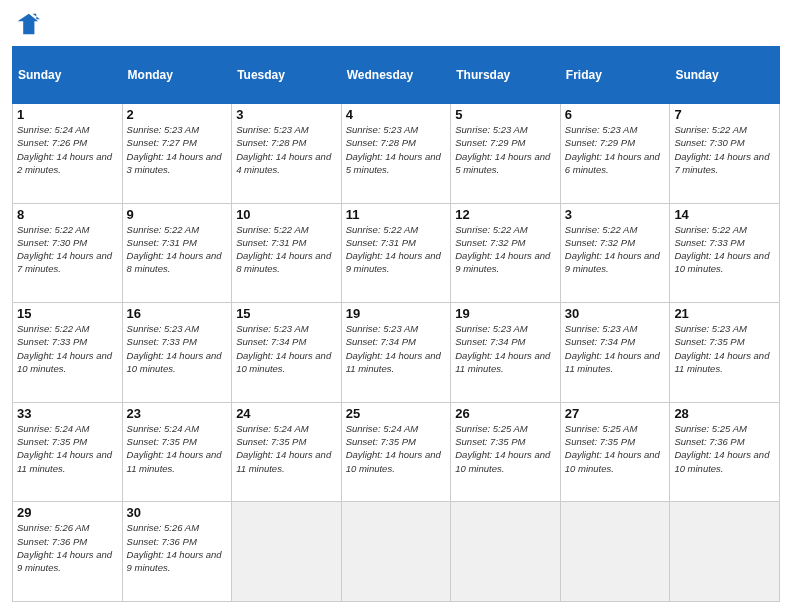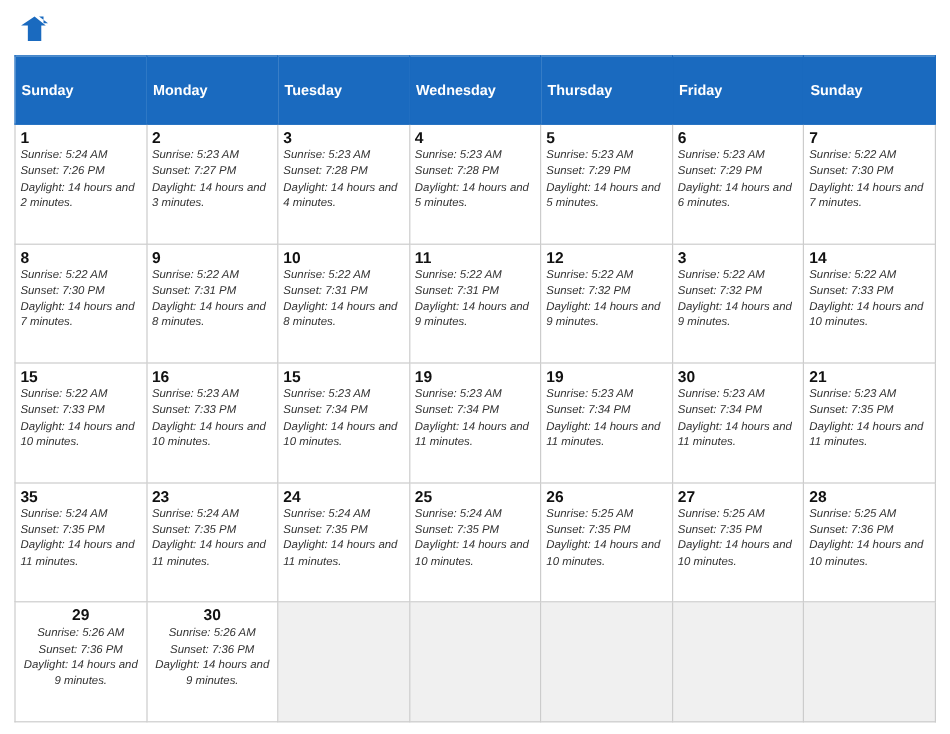--- a/index.html
+++ b/index.html
@@ -90,21 +90,20 @@
       margin-bottom: 1px;
     }
     .day-info {
       font-size: 9.5px;
       color: #333;
       line-height: 1.4;
       font-style: italic;
     }
     tr:last-child td {
       height: 60px;
-      text-align: center;
     }
   </style>
 </head>
 <body>
 
 <div class="page">
   <div class="header">
     <div class="logo">
       <svg class="logo-icon" viewBox="0 0 30 30">
         <polygon points="18,4 28,12 24,12 24,26 12,26 12,12 6,12" fill="#1a6abf"></polygon>
@@ -219,21 +218,21 @@
             <span class="day-num">30</span>
             <div class="day-info">Sunrise: 5:23 AM<br>Sunset: 7:34 PM<br>Daylight: 14 hours and 11 minutes.</div>
           </td>
           <td>
             <span class="day-num">21</span>
             <div class="day-info">Sunrise: 5:23 AM<br>Sunset: 7:35 PM<br>Daylight: 14 hours and 11 minutes.</div>
           </td>
         </tr>
         <tr>
           <td>
-            <span class="day-num">35</span>
+            <span class="day-num">33</span>
             <div class="day-info">Sunrise: 5:24 AM<br>Sunset: 7:35 PM<br>Daylight: 14 hours and 11 minutes.</div>
           </td>
           <td>
             <span class="day-num">23</span>
             <div class="day-info">Sunrise: 5:24 AM<br>Sunset: 7:35 PM<br>Daylight: 14 hours and 11 minutes.</div>
           </td>
           <td>
             <span class="day-num">24</span>
             <div class="day-info">Sunrise: 5:24 AM<br>Sunset: 7:35 PM<br>Daylight: 14 hours and 11 minutes.</div>
           </td>

